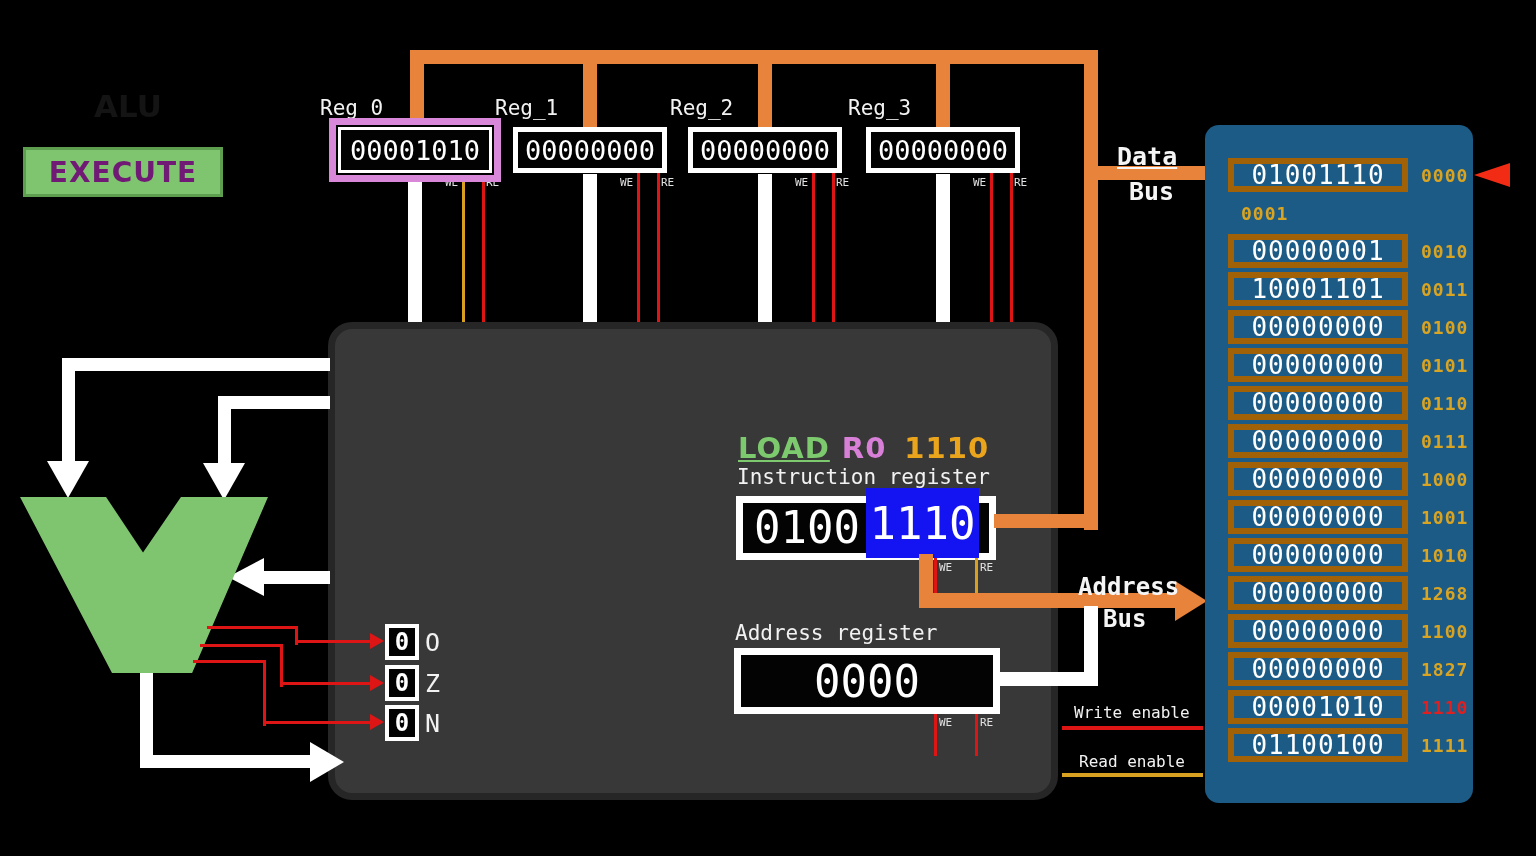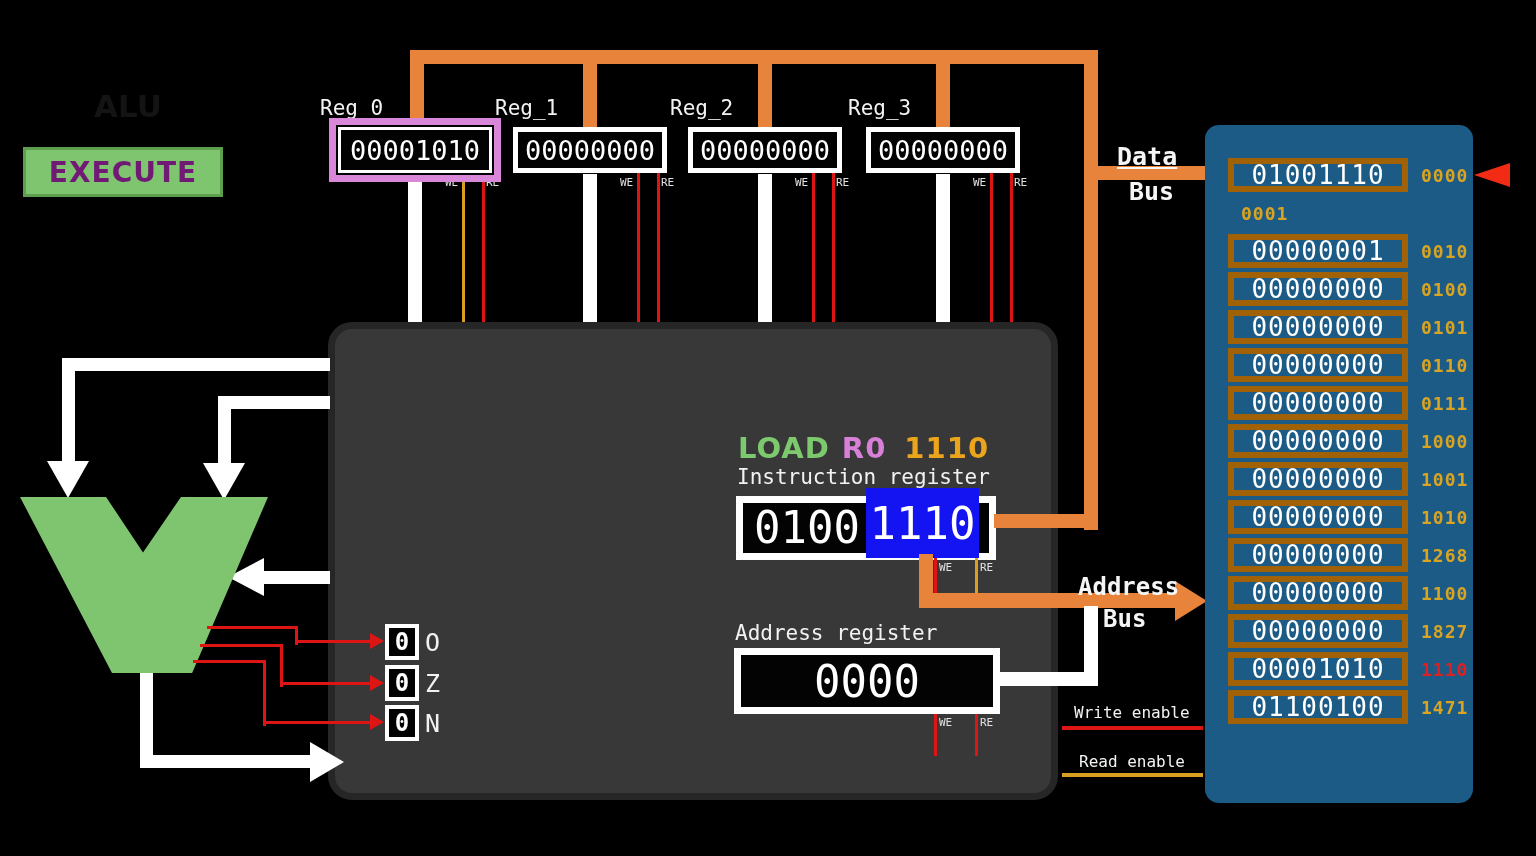--- a/index.html
+++ b/index.html
@@ -32,21 +32,21 @@
             font-weight:bold;font-size:28px;color:#701a75;letter-spacing:1px;cursor:pointer;
             font-family:"DejaVu Sans","Liberation Sans",sans-serif;}
   .reg-label{position:absolute;color:#f2f2f2;font-size:21px;white-space:nowrap;}
   .reg-box{position:absolute;width:154px;height:46px;background:#020202;border:5px solid #fff;box-sizing:border-box;
            display:flex;align-items:center;justify-content:center;cursor:pointer;}
   .reg-box.active{border-width:3px;box-shadow:0 0 0 2px #000,0 0 0 9px var(--pink);}
   .reg-value{color:#fff;font-size:27px;}
   .io-label{position:absolute;color:#e2e2e2;font-size:11px;}
   .instr-line{position:absolute;left:738px;top:431px;font-size:29px;font-weight:bold;letter-spacing:1px;
               font-family:"DejaVu Sans","Liberation Sans",sans-serif;white-space:nowrap;}
-  .c-op{color:var(--c-op);} .c-reg{color:var(--c-reg);margin-left:12px;} .c-opr{color:var(--c-opr);margin-left:18px;}
+  .c-op{color:var(--c-op);text-decoration:underline;} .c-reg{color:var(--c-reg);margin-left:12px;} .c-opr{color:var(--c-opr);margin-left:18px;}
   .sec-label{position:absolute;color:#f2f2f2;font-size:21px;white-space:nowrap;}
   .big-box{position:absolute;background:#030303;border:7px solid #fff;box-sizing:border-box;cursor:pointer;}
   .big-val{position:absolute;color:#fff;font-size:44px;}
   .ir-blue{position:absolute;left:866px;top:488px;width:113px;height:70px;background:var(--irblue);
            display:flex;align-items:center;justify-content:center;color:#fff;font-size:44px;}
   .flag-box{position:absolute;left:385px;width:34px;height:36px;background:#020202;border:4px solid #fff;
             box-sizing:border-box;display:flex;align-items:center;justify-content:center;
             color:#fff;font-size:24px;font-weight:bold;}
   .flag-label{position:absolute;left:425px;color:#f2f2f2;font-size:25px;}
   .bus-label{position:absolute;color:#f5f5f5;font-size:25px;font-weight:bold;white-space:nowrap;}
@@ -200,20 +200,24 @@
         <div class="mem-addr">0000</div>
       </div>
       <div class="mem-row">
         <div class="mem-addr">0001</div>
       </div>
       <div class="mem-row">
         <div class="mem-cell">00000001</div>
         <div class="mem-addr">0010</div>
       </div>
       <div class="mem-row">
+        <div class="mem-cell">10001101</div>
+        <div class="mem-addr">0011</div>
+      </div>
+      <div class="mem-row">
         <div class="mem-cell">00000000</div>
         <div class="mem-addr">0100</div>
       </div>
       <div class="mem-row">
         <div class="mem-cell">00000000</div>
         <div class="mem-addr">0101</div>
       </div>
       <div class="mem-row">
         <div class="mem-cell">00000000</div>
         <div class="mem-addr">0110</div>
@@ -245,18 +249,18 @@
       <div class="mem-row">
         <div class="mem-cell">00000000</div>
         <div class="mem-addr">1827</div>
       </div>
       <div class="mem-row">
         <div class="mem-cell">00001010</div>
         <div class="mem-addr active">1110</div>
       </div>
       <div class="mem-row">
         <div class="mem-cell">01100100</div>
-        <div class="mem-addr">1471</div>
+        <div class="mem-addr">1111</div>
       </div>
     </div>
   <div class="arr ar-left-p" id="mem-pointer" style="left:1474px;top:163px;"></div>
 
 </div>
 
 </body></html>

